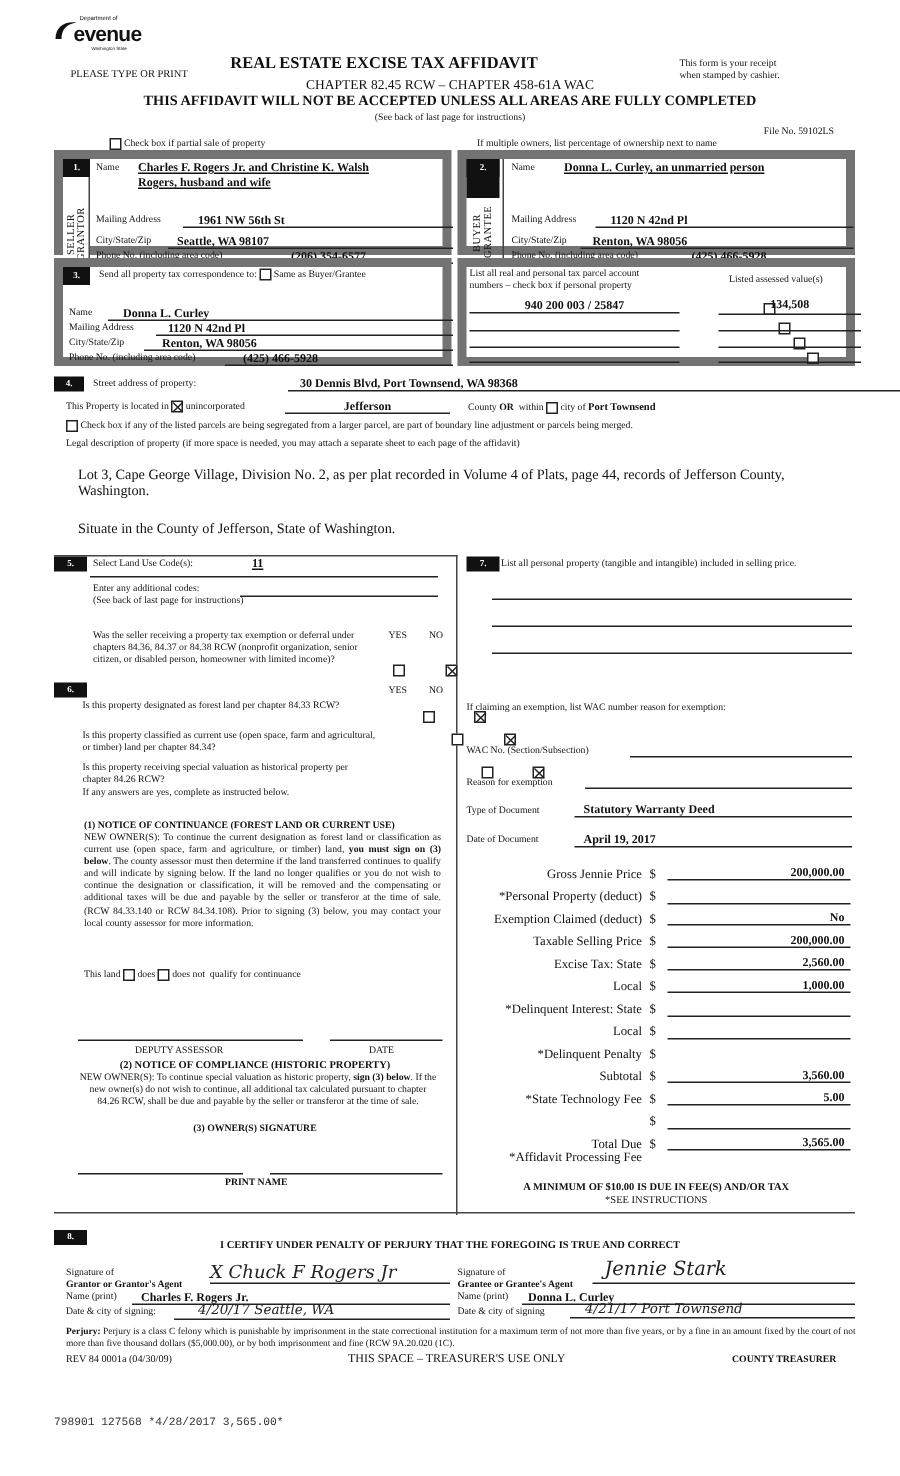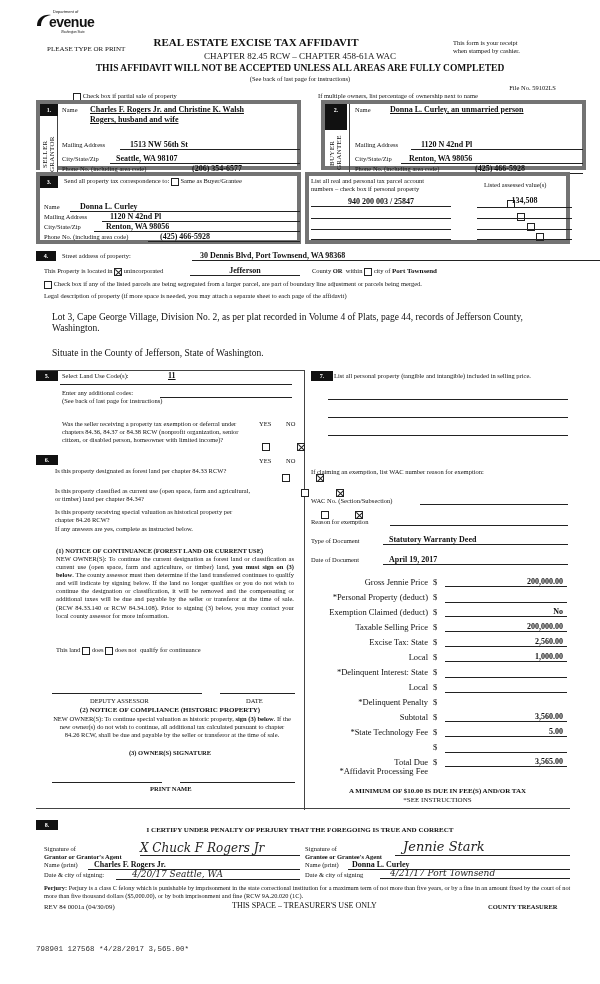--- a/index.html
+++ b/index.html
@@ -6,21 +6,21 @@
   html, body { width: 600px; height: 984px; background: #ffffff; overflow: hidden; }
   body { font-family: "Liberation Serif", serif; color: #111; font-size: 7px; position: relative; }
   .abs { position: absolute; }
   .b { font-weight: bold; }
   .ul { border-bottom: 1px solid #222; }
   .cb { display: inline-block; width: 8px; height: 8px; border: 1px solid #222; vertical-align: middle; position: relative; background:#fff; }
   .cb.x::before, .cb.x::after { content: ""; position: absolute; left: 3px; top: -1px; width: 1px; height: 9px; background: #222; }
   .cb.x::before { transform: rotate(45deg); }
   .cb.x::after { transform: rotate(-45deg); }
   .secnum { display: inline-block; background: #111; color: #fff; font-weight: bold; font-size: 6px; text-align: center; }
-  .box { border: 4px solid #737373; padding-left: 48px; }
+  .box { border: 6px solid #737373; padding-left: 48px; }
   .vlabel { writing-mode: vertical-rl; transform: rotate(180deg); font-size: 7px; text-align: center; letter-spacing: 0.3px; }
   .val { font-weight: bold; font-size: 8px; }
   .sig { font-family: "DejaVu Serif", serif; font-style: italic; font-size: 12px; color: #222; }
   .mono { font-family: "Liberation Mono", monospace; }
 </style>
 </head>
 <body>
 
 
 
@@ -52,29 +52,29 @@
 
 
 <div class="abs box" style="left:36px;top:100px;width:265px;height:70px;">
   <div class="abs" style="left:0;top:0;width:18px;height:12px;background:#111;"><span class="secnum" style="width:18px;line-height:12px;">1.</span></div>
   <div class="abs" style="left:0;top:12px;width:18px;height:58px;background:#fff;border-right:1px solid #444;"></div>
   <div class="abs vlabel" style="left:2px;top:32px;height:36px;width:14px;line-height:7px;"><span>SELLER</span><br><span>GRANTOR</span></div>
   <div class="abs" style="left:22px;top:2px;font-size:6.5px;">Name</div>
   <div class="abs val" style="left:50px;top:1px;text-decoration:underline;">Charles F. Rogers Jr. and Christine K. Walsh</div>
   <div class="abs val" style="left:50px;top:11px;text-decoration:underline;">Rogers, husband and wife</div>
   <div class="abs" style="left:22px;top:37px;font-size:6.5px;">Mailing Address</div>
-  <div class="abs val ul" style="left:80px;top:36px;width:180px;padding-left:10px;">1513 NW 56th St</div>
+  <div class="abs val ul" style="left:80px;top:36px;width:180px;padding-left:10px;">1961 NW 56th St</div>
   <div class="abs" style="left:22px;top:51px;font-size:6.5px;">City/State/Zip</div>
   <div class="abs val ul" style="left:70px;top:50px;width:190px;padding-left:6px;">Seattle, WA 98107</div>
   <div class="abs" style="left:22px;top:61px;font-size:6.5px;">Phone No. (including area code)</div>
   <div class="abs val ul" style="left:142px;top:60px;width:118px;padding-left:10px;">(206) 354-6577</div>
 </div>
 
 
-<div class="abs box" style="left:305px;top:100px;width:265px;height:70px;margin-left:16px;">
+<div class="abs box" style="left:305px;top:100px;width:265px;height:70px;">
   <div class="abs" style="left:0;top:0;width:22px;height:26px;background:#111;"><span class="secnum" style="width:22px;line-height:12px;">2.</span></div>
   <div class="abs vlabel" style="left:4px;top:30px;height:38px;width:14px;line-height:7px;"><span>BUYER</span><br><span>GRANTEE</span></div>
   <div class="abs" style="left:24px;top:0;width:1px;height:70px;background:#444;"></div>
   <div class="abs" style="left:30px;top:2px;font-size:6.5px;">Name</div>
   <div class="abs val" style="left:65px;top:1px;text-decoration:underline;">Donna L. Curley, an unmarried person</div>
   <div class="abs" style="left:30px;top:37px;font-size:6.5px;">Mailing Address</div>
   <div class="abs val ul" style="left:86px;top:36px;width:172px;padding-left:10px;">1120 N 42nd Pl</div>
   <div class="abs" style="left:30px;top:51px;font-size:6.5px;">City/State/Zip</div>
   <div class="abs val ul" style="left:76px;top:50px;width:182px;padding-left:8px;">Renton, WA 98056</div>
   <div class="abs" style="left:30px;top:61px;font-size:6.5px;">Phone No. (including area code)</div>

